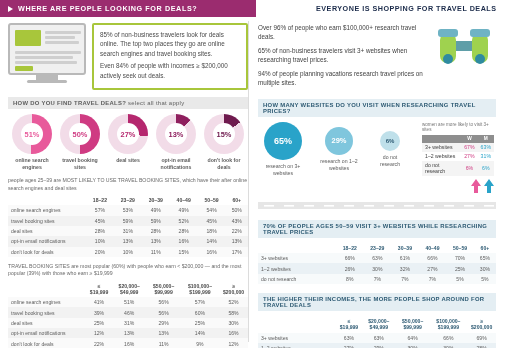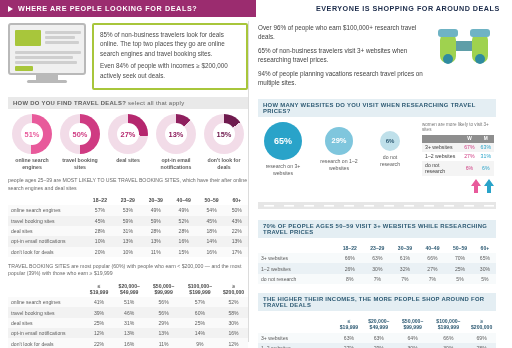--- a/index.html
+++ b/index.html
@@ -112,21 +112,21 @@
 </head>
 <body>
 
 <div class="page">
 
   <div class="hdr-left">
     <span class="tri"></span>
     <span>WHERE ARE PEOPLE LOOKING FOR DEALS?</span>
   </div>
   <div class="hdr-right">
-    <span>EVERYONE IS SHOPPING FOR AROUND DEALS</span>
+    <span>EVERYONE IS SHOPPING FOR TRAVEL DEALS</span>
   </div>
 
   <div class="col-left">
 
     <div class="top-left">
       <div class="monitor">
         <div class="mon-screen">
           <div class="mon-green" style="left:5px;top:5px;width:26px;height:16px;"></div>
           <div class="mon-bar" style="left:35px;top:6px;width:36px;"></div>
           <div class="mon-bar" style="left:35px;top:11px;width:30px;"></div>

